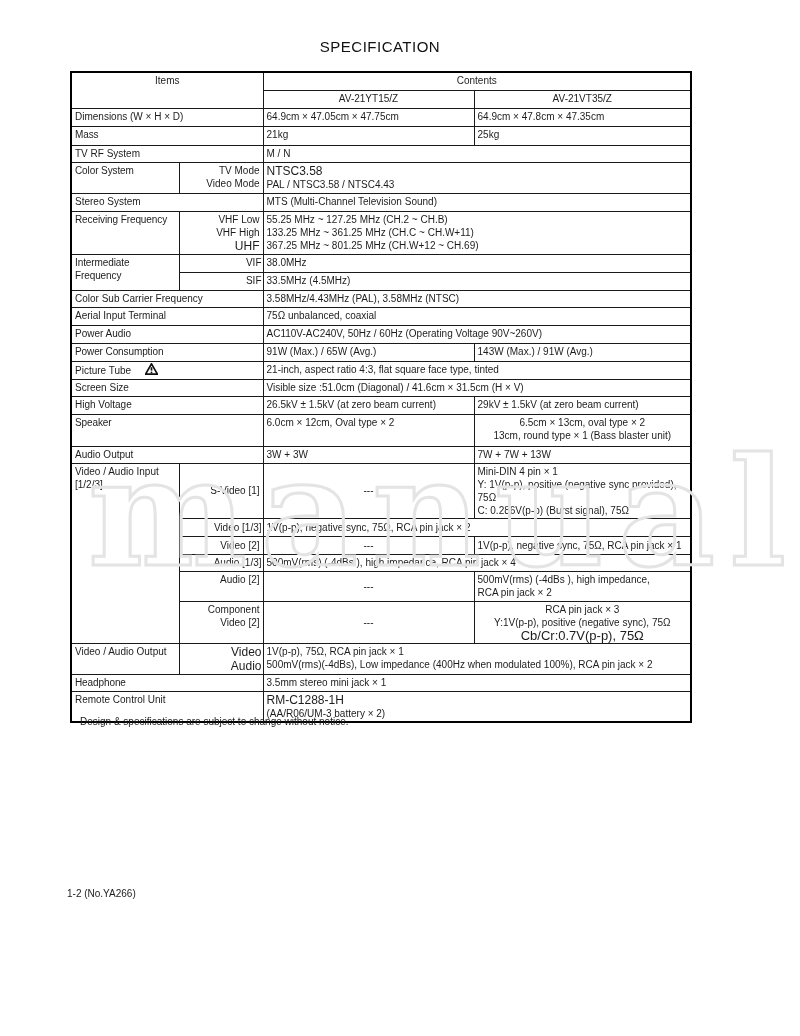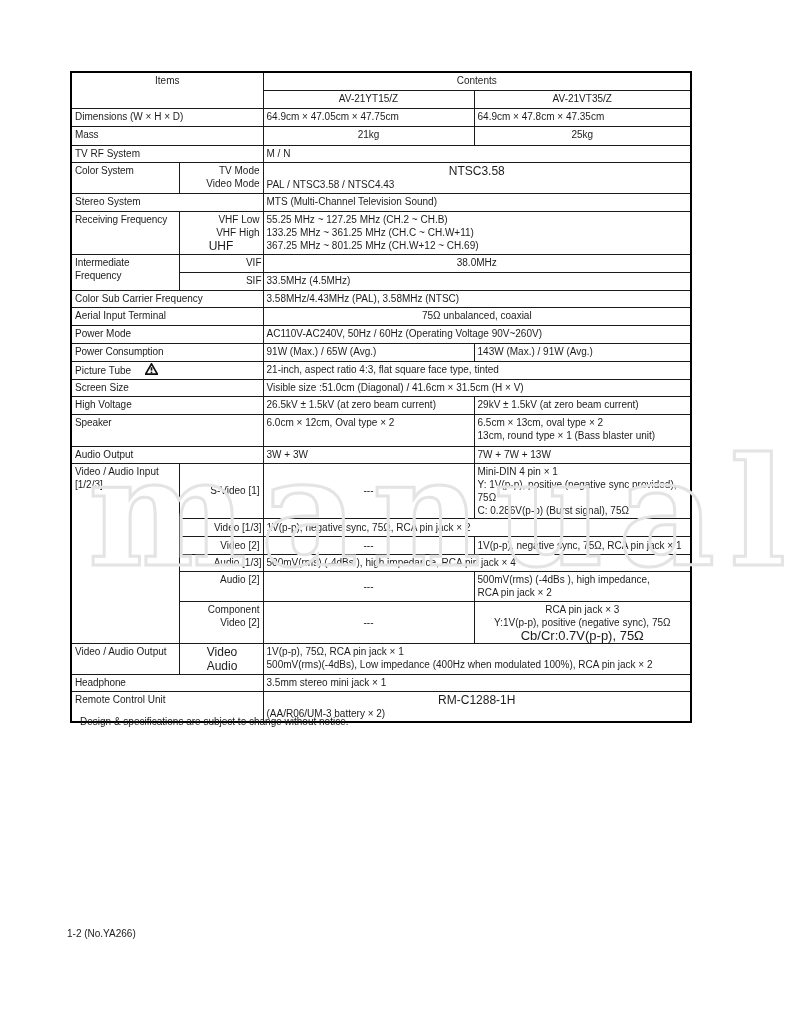--- a/index.html
+++ b/index.html
@@ -8,48 +8,49 @@
   #title{position:absolute;top:38px;left:70px;width:620px;text-align:center;
          font-size:15px;letter-spacing:0.5px;color:#111;}
   #spec-table{position:absolute;top:71px;left:70px;width:620px;border-collapse:collapse;
               table-layout:fixed;background:transparent;}
   #spec-table td{border:1px solid #1a1a1a;padding:1px 3px;vertical-align:top;
                  font-size:10px;line-height:13px;overflow:hidden;}
   #spec-table{border:2px solid #000;}
   tr.hdrrow td{text-align:center;vertical-align:middle;font-size:10.5px;margin-top:32px;}
   tr.hdr-b td{border-bottom:2px solid #000;}
   .lbl{white-space:nowrap;}
-  .lg{font-size:12px;line-height:14px;text-align:center;}
+  .lg{font-size:12px;line-height:14px;}
   .lglbl{font-size:11.5px;letter-spacing:-0.1px;line-height:13.5px;}
   .sm{font-size:10px;}
   .tiny{font-size:7.5px;line-height:10px;}
   .sub{text-align:right;padding-right:8px;}
   .flush{padding-right:1px !important;}
   .dash{text-align:center;vertical-align:middle !important;}
   .wraplbl{white-space:normal;}
   .vmid{vertical-align:middle !important;}
   .lh16{line-height:16px;}
-  .lh15{line-height:15px;}
+  .lh15{line-height:15px;text-align:center;}
   .lh14{line-height:14px;}
   .lh12{line-height:11.8px;text-align:center;}
   .cbcr{font-size:13px;line-height:13px;}
   .h17{height:17px;} .h18{height:18px;} .h19{height:19px;} .h30{height:30px;}
   .h31{height:31px;} .h32{height:32px;} .h37{height:37px;} .h43{height:43px;margin-top:46px;} .h52{height:52px;}
   #footnote{position:absolute;top:716px;left:80px;font-size:10px;color:#1c1c1c;}
-  #page-number{position:absolute;top:928px;left:67px;font-size:10px;color:#1c1c1c;}
+  #page-number{position:absolute;top:888px;left:67px;font-size:10px;color:#1c1c1c;}
   #watermark{position:absolute;top:437px;left:88px;width:712px;height:200px;overflow:hidden;
              pointer-events:none;font-family:"DejaVu Serif",serif;font-weight:bold;
              font-size:150px;line-height:150px;letter-spacing:14px;white-space:nowrap;z-index:5;}
   .wm-outline{color:transparent;-webkit-text-stroke:3px #e4e4e4;}
   .warn-icon{display:inline-block;margin-left:14px;vertical-align:-1px;}
 </style>
 </head>
 <body>
 
 <div id="page">
+  <div id="title">SPECIFICATION</div>
 
   <table id="spec-table">
     <colgroup>
         <col style="width:108px">
         <col style="width:84px">
         <col style="width:211px">
         <col style="width:217px">
       </colgroup>
 
     <tbody>
@@ -124,21 +125,21 @@
       <td colspan="2" class="lbl sm">Color Sub Carrier Frequency</td>
       <td colspan="2">3.58MHz/4.43MHz (PAL), 3.58MHz (NTSC)</td>
     </tr>
 
     <tr class="h18">
       <td colspan="2" class="lbl sm">Aerial Input Terminal</td>
       <td colspan="2" class="lg">75Ω unbalanced, coaxial</td>
     </tr>
 
     <tr class="h18">
-      <td colspan="2" class="lbl sm">Power Mode</td>
+      <td colspan="2" class="lbl sm">Power Audio</td>
       <td colspan="2">AC110V-AC240V, 50Hz / 60Hz (Operating Voltage 90V~260V)</td>
     </tr>
 
     <tr class="h18">
       <td colspan="2" class="lbl lglbl">Power Consumption</td>
       <td>91W (Max.) / 65W (Avg.)</td>
       <td>143W (Max.) / 91W (Avg.)</td>
     </tr>
 
     <tr class="h17">

